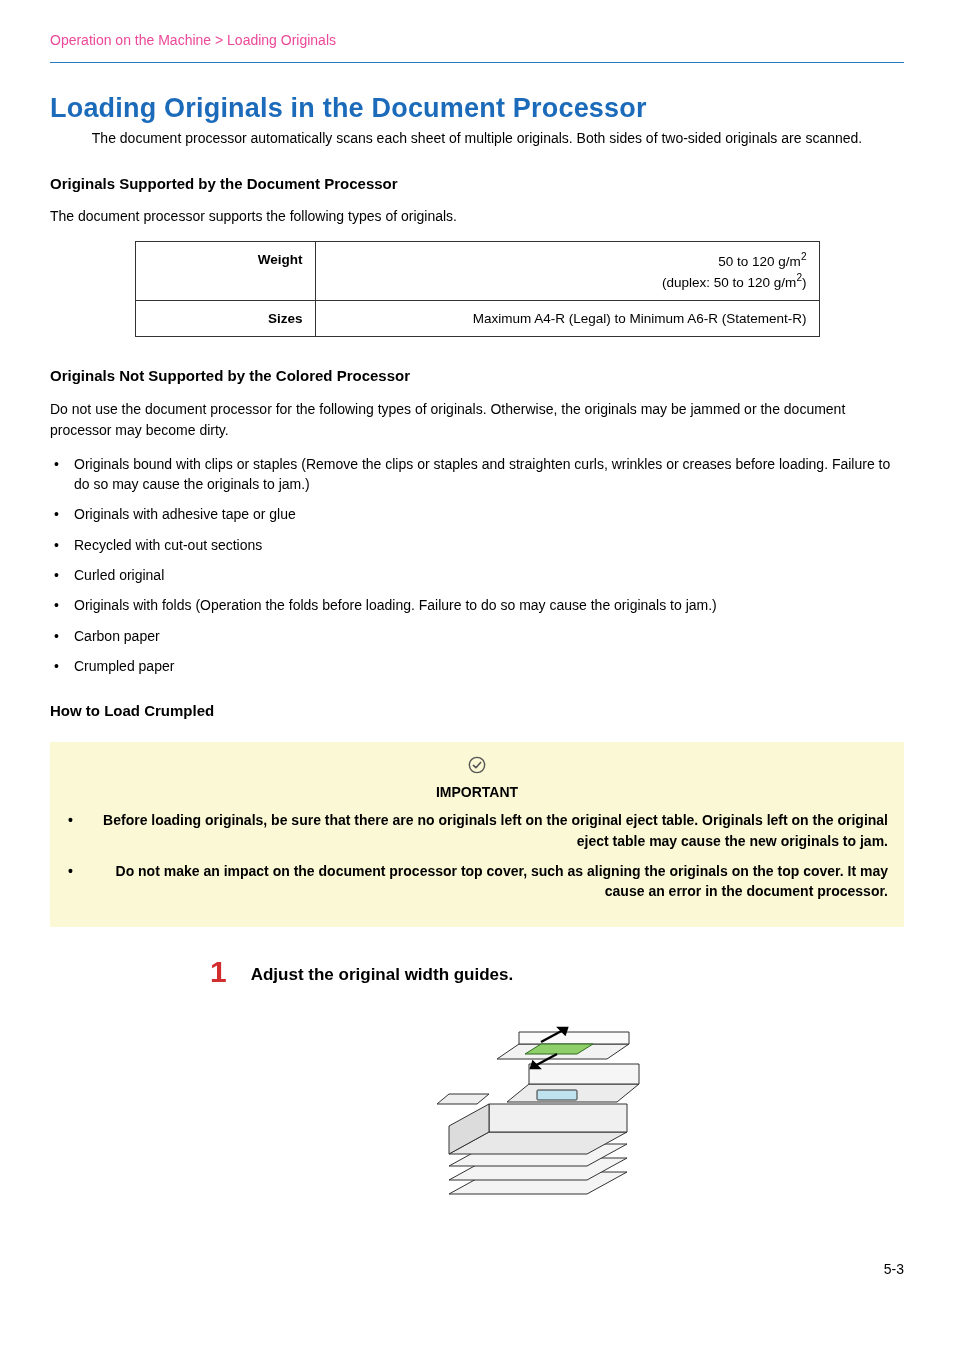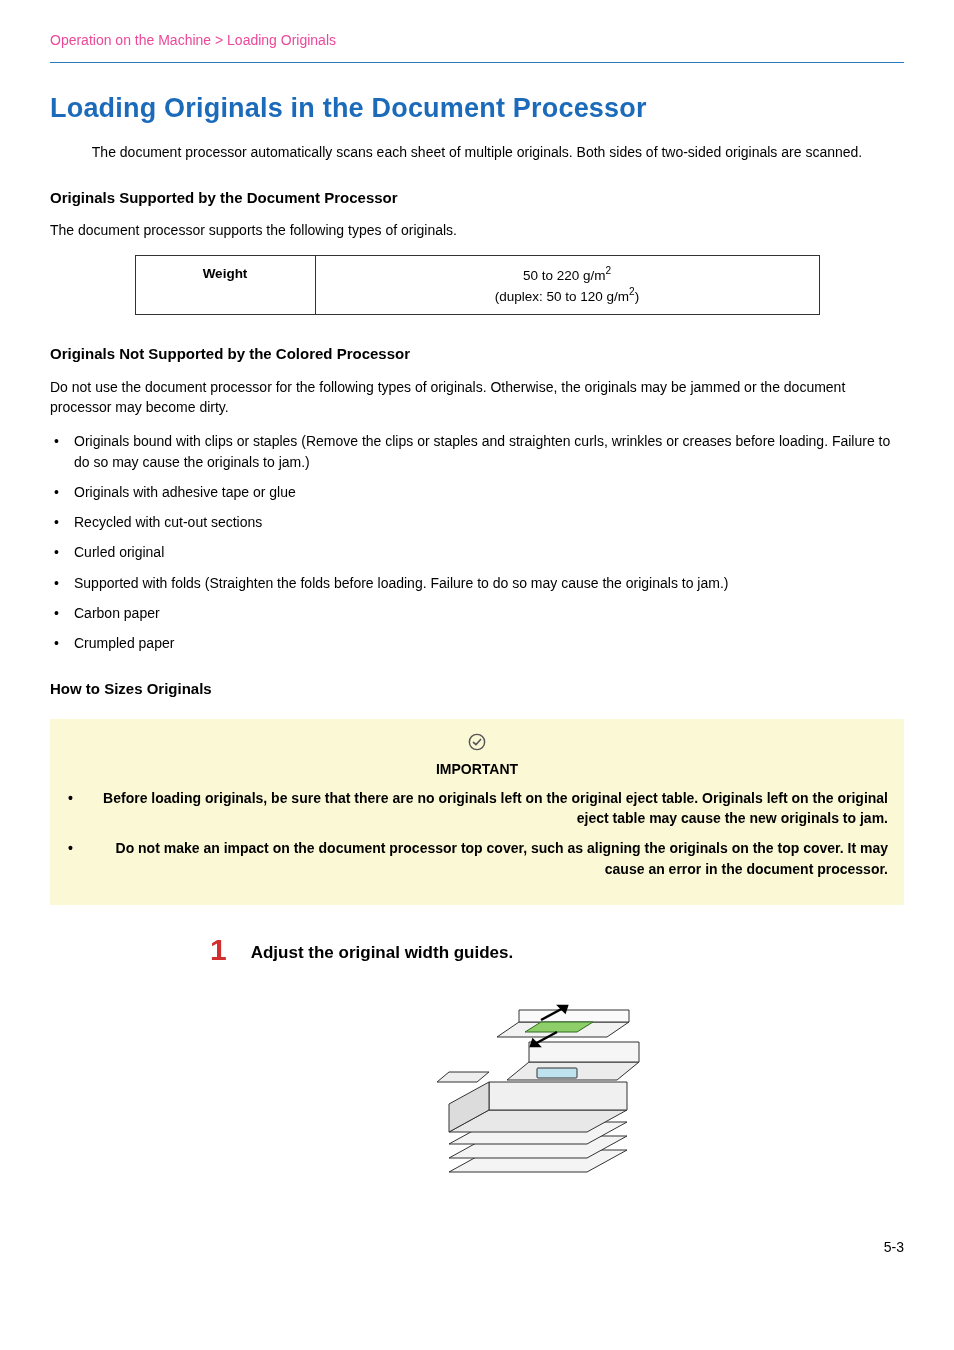--- a/index.html
+++ b/index.html
@@ -21,40 +21,39 @@
   .hr-top {
     border: none;
     border-top: 1.5px solid #2a7bbd;
     margin-bottom: 26px;
   }
   h1.page-title {
     font-family: Arial, Helvetica, sans-serif;
     font-weight: 900;
     font-size: 27px;
     color: #1c6bbb;
-    margin-bottom: 14px;
     letter-spacing: 0.2px;
   }
   .intro { margin-bottom: 24px; text-align: center; }
   h3.subhead {
     font-size: 15px;
     font-weight: bold;
     margin-bottom: 12px;
   }
   .para { margin-bottom: 14px; }
   table.spec {
     border-collapse: collapse;
     width: 685px;
     margin: 0 auto 28px auto;
   }
   table.spec td, table.spec th {
     border: 1px solid #333;
     padding: 8px 12px;
     vertical-align: top;
-    text-align: center;
+    text-align: right;
     font-size: 13.5px;
   }
   table.spec th {
     width: 180px;
     font-weight: bold;
   }
   ul.bullets {
     list-style: none;
     margin: 10px 0 24px 0;
   }
@@ -146,41 +145,45 @@
 <p class="intro">The document processor automatically scans each sheet of multiple originals. Both sides of two-sided originals are scanned.</p>
 
 <h3 class="subhead">Originals Supported by the Document Processor</h3>
 <p class="para">The document processor supports the following types of originals.</p>
 
 <table class="spec">
   <tbody>
       <tr>
     <th>Weight</th>
     <td>
-      <span>50 to 220 g/m</span><sup>2</sup><br>
+      <span>50 to 120 g/m</span><sup>2</sup><br>
       <span>(duplex: 50 to 120 g/m</span><sup>2</sup><span>)</span>
     </td>
+  </tr>
+  <tr>
+    <th>Sizes</th>
+    <td>Maximum A4-R (Legal) to Minimum A6-R (Statement-R)</td>
   </tr>
 </tbody>
   </table>
 
 <h3 class="subhead">Originals Not Supported by the Colored Processor</h3>
 <p class="para">Do not use the document processor for the following types of originals. Otherwise, the originals may be jammed or the document processor may become dirty.</p>
 
 <ul class="bullets">
   <li>Originals bound with clips or staples (Remove the clips or staples and straighten curls, wrinkles or creases before loading. Failure to do so may cause the originals to jam.)</li>
   <li>Originals with adhesive tape or glue</li>
   <li>Recycled with cut-out sections</li>
   <li>Curled original</li>
-  <li>Supported with folds (Straighten the folds before loading. Failure to do so may cause the originals to jam.)</li>
+  <li>Originals with folds (Operation the folds before loading. Failure to do so may cause the originals to jam.)</li>
   <li>Carbon paper</li>
   <li>Crumpled paper</li>
 </ul>
 
-<h3 class="subhead">How to Sizes Originals</h3>
+<h3 class="subhead">How to Load Crumpled</h3>
 
 <div class="important-box">
   <div class="important-head">
     <span class="checkcircle">
       <svg viewBox="0 0 20 20" width="18" height="18">
         <circle cx="10" cy="10" r="8.5" fill="none" stroke="#555" stroke-width="1.6"></circle>
         <path d="M6 10.5 L8.8 13 L14 7.2" fill="none" stroke="#555" stroke-width="1.8" stroke-linecap="round" stroke-linejoin="round"></path>
       </svg>
     </span>
     <span>IMPORTANT</span>

